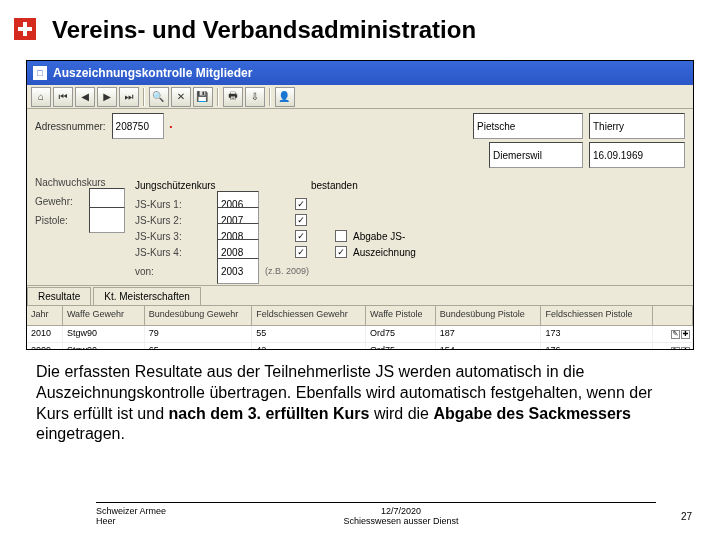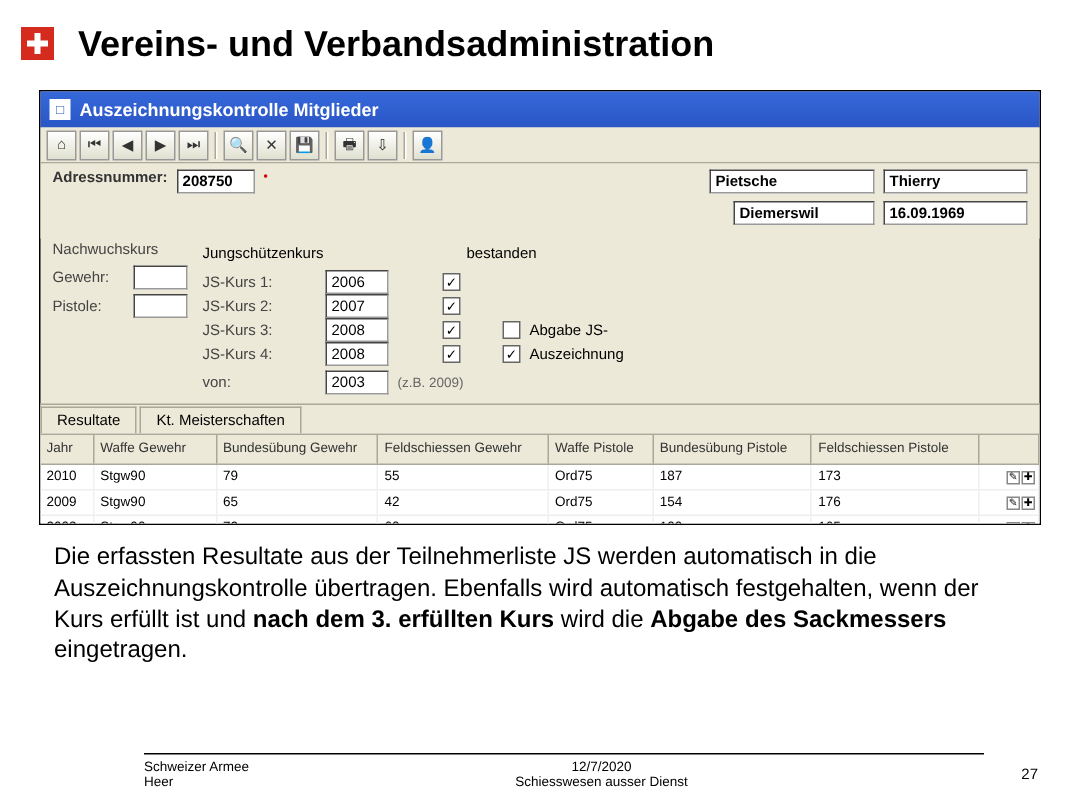--- a/index.html
+++ b/index.html
@@ -8,23 +8,23 @@
   .logo { position: absolute; top: 18px; left: 14px; width: 22px; height: 22px; }
   .logo svg { width: 22px; height: 22px; }
   .title { position: absolute; top: 16px; left: 52px; font-size: 24px; font-weight: bold; color: #000; }
   .app { position: absolute; top: 60px; left: 26px; width: 668px; height: 290px; border: 1px solid #000; background: #ece9d8; display: flex; flex-direction: column; font-size: 10px; font-family: Tahoma, Arial, sans-serif; }
   .titlebar { height: 24px; background: linear-gradient(#3668d9,#2a56c6); color: #fff; display: flex; align-items: center; padding: 0 6px; font-weight: bold; font-size: 12px; }
   .titlebar .mini { width: 14px; height: 14px; background: #fff; margin-right: 6px; display:flex; align-items:center; justify-content:center; color:#2a56c6; font-size:9px; font-weight:bold;}
   .toolbar { height: 24px; background: #ece9d8; border-bottom: 1px solid #aca899; display: flex; align-items: center; gap: 2px; padding: 0 4px; }
   .tbtn { width: 20px; height: 20px; border: 1px solid #999; background: linear-gradient(#fff,#e0e0d0); display:flex; align-items:center; justify-content:center; font-size:10px; color:#333; cursor:pointer; }
   .tsep { width: 2px; height: 18px; border-left:1px solid #aca899; border-right:1px solid #fff; margin: 0 2px;}
   .form { padding: 4px 8px; background:#ece9d8; flex:0 0 auto; }
-  .row { display:flex; gap:6px; margin-bottom:3px; min-height:18px;font-weight:bold;}
+  .row { display:flex; align-items:center; gap:6px; margin-bottom:3px; min-height:18px;}
   .lbl { color:#333; font-size:10px; }
-  .inp { background:#fff; border:1px inset #999; height:16px; padding:0 3px; font-size:10px; display:flex; align-items:center; }
+  .inp { background:#fff; border:1px inset #999; height:16px; padding:12px 3px; font-size:10px; display:flex; align-items:center; }
   .chk { width:12px; height:12px; border:1px solid #666; background:#fff; display:inline-flex; align-items:center; justify-content:center; font-size:9px; color:#000;}
   .section { display:flex; gap:10px; padding:2px 8px 6px; }
   .col1 { width:90px; display:flex; flex-direction:column; gap:3px; font-size:10px; color:#444;}
   .col2 { flex:1; display:flex; flex-direction:column; gap:3px;}
   .subrow { display:flex; align-items:center; gap:6px; height:16px;}
   .sublbl { width:76px; font-size:10px; color:#444;}
   .tabs { display:flex; background:#ece9d8; border-top:1px solid #aca899; height:20px; align-items:flex-end;}
   .tab { padding:3px 10px; border:1px solid #aca899; border-bottom:none; background:#ece9d8; font-size:10px; margin-right:2px; height:18px; display:flex; align-items:center;}
   .tab.active { background:#fff; font-weight:bold; }
   .grid { flex:1; background:#fff; border-top:1px solid #aca899; overflow:hidden; }

